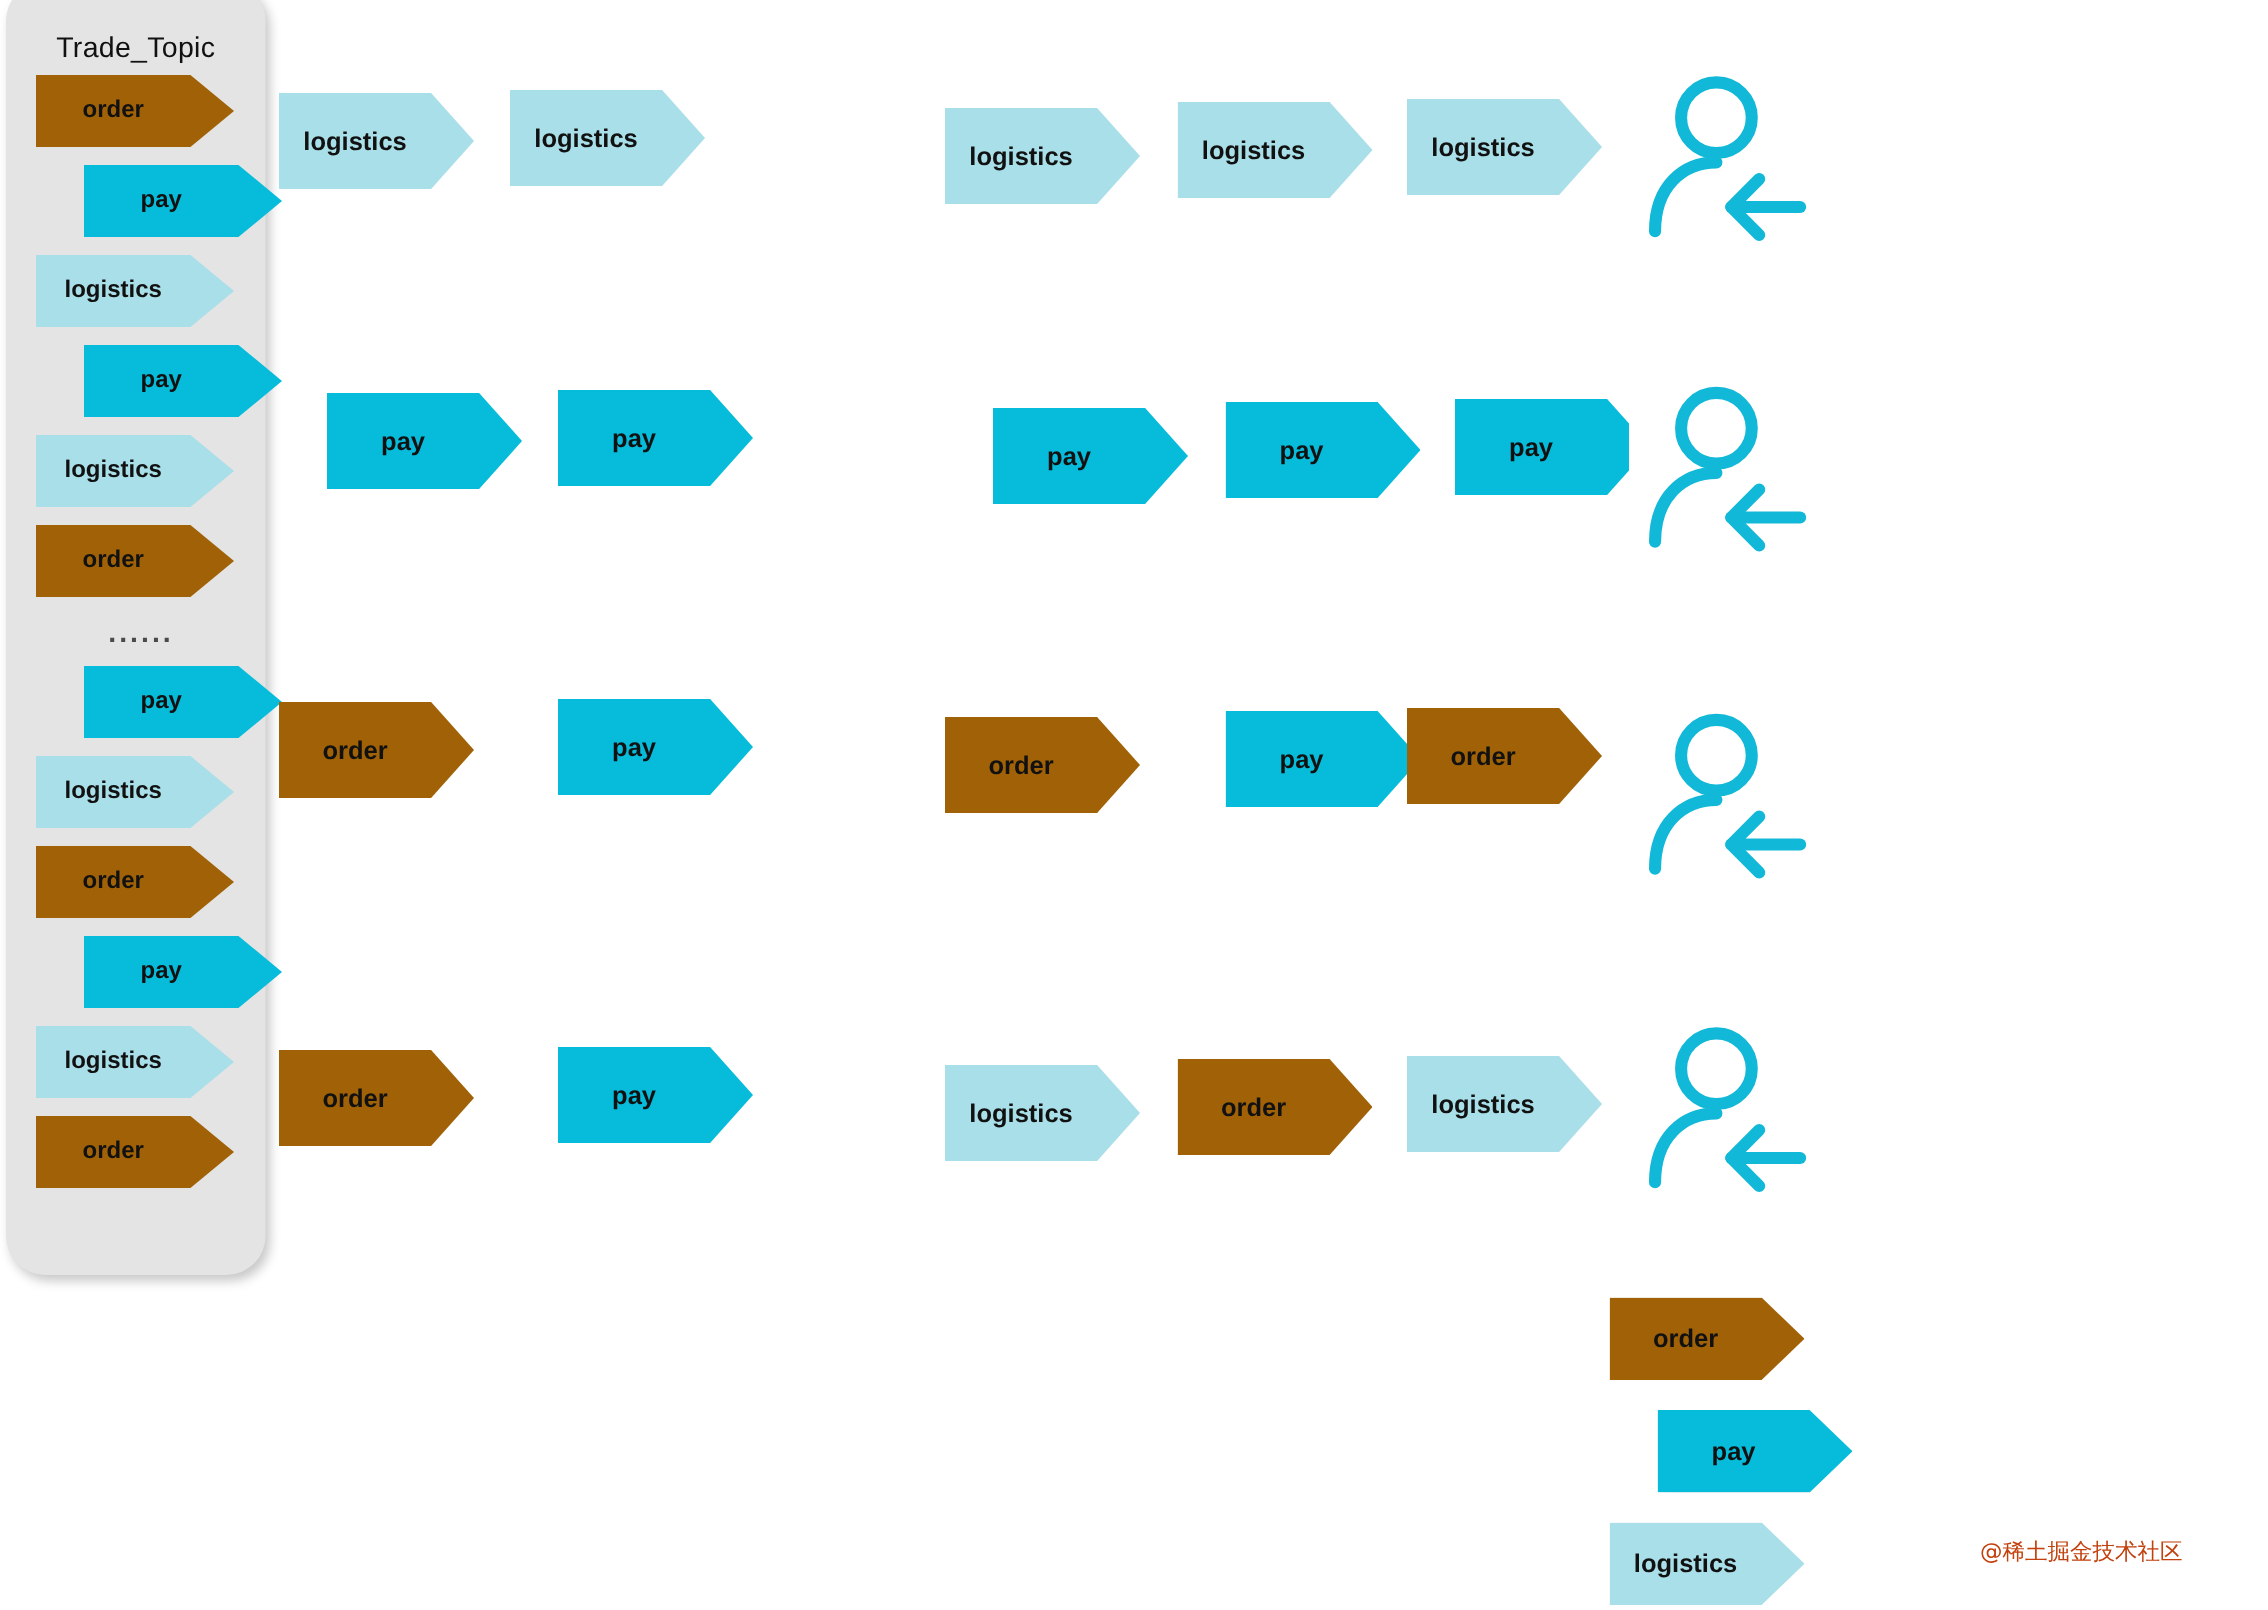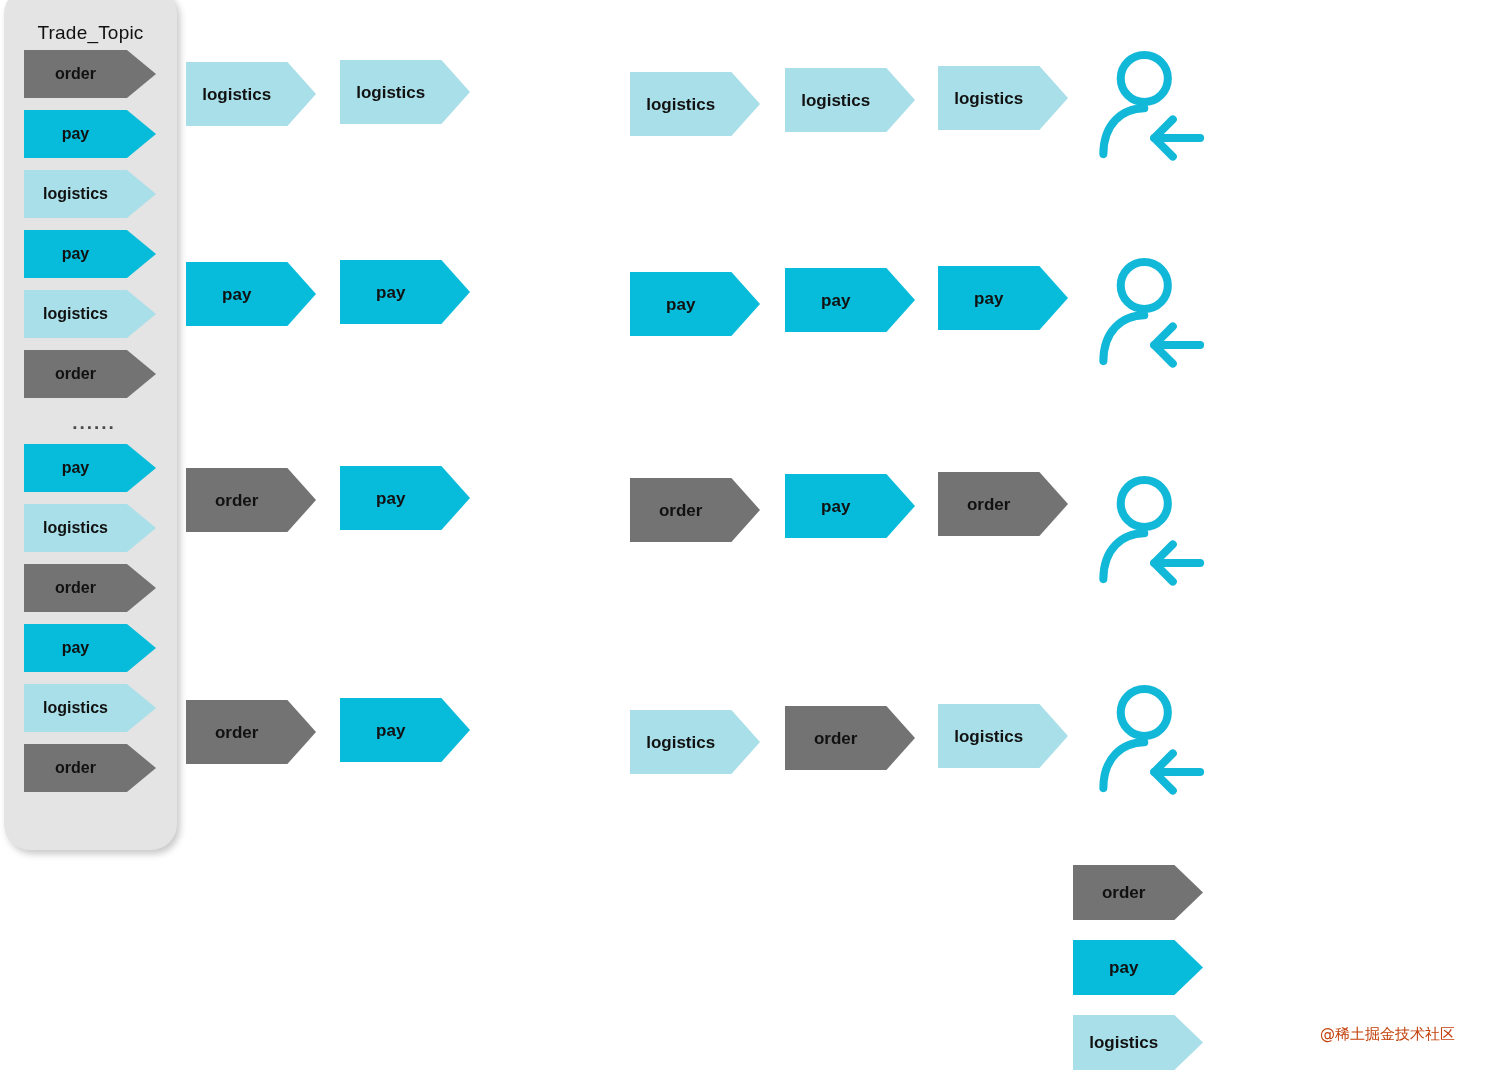--- a/index.html
+++ b/index.html
@@ -52,22 +52,22 @@
     filter: drop-shadow(3px 3px 3px rgba(0,0,0,0.42));
     clip-path: polygon(0 0, 78% 0, 100% 50%, 78% 100%, 0 100%);
     -webkit-clip-path: polygon(0 0, 78% 0, 100% 50%, 78% 100%, 0 100%);
   }
   .arrow > span {
     display: block;
     width: 78%;
     text-align: center;
     pointer-events: none;
   }
-  .c-order    { background: #737373; }
-  .c-pay      { background: #06bcda; }
+  .c-order    { background: #a16207; }
+  .c-pay      { background: #06bcda; margin-left: 32px; }
   .c-logistics{ background: #a9dfe9; }
 
   
   .topic-arrow {
     width: 132px;
     height: 48px;
     margin-bottom: 12px;
     font-size: 16px;
   }
 

